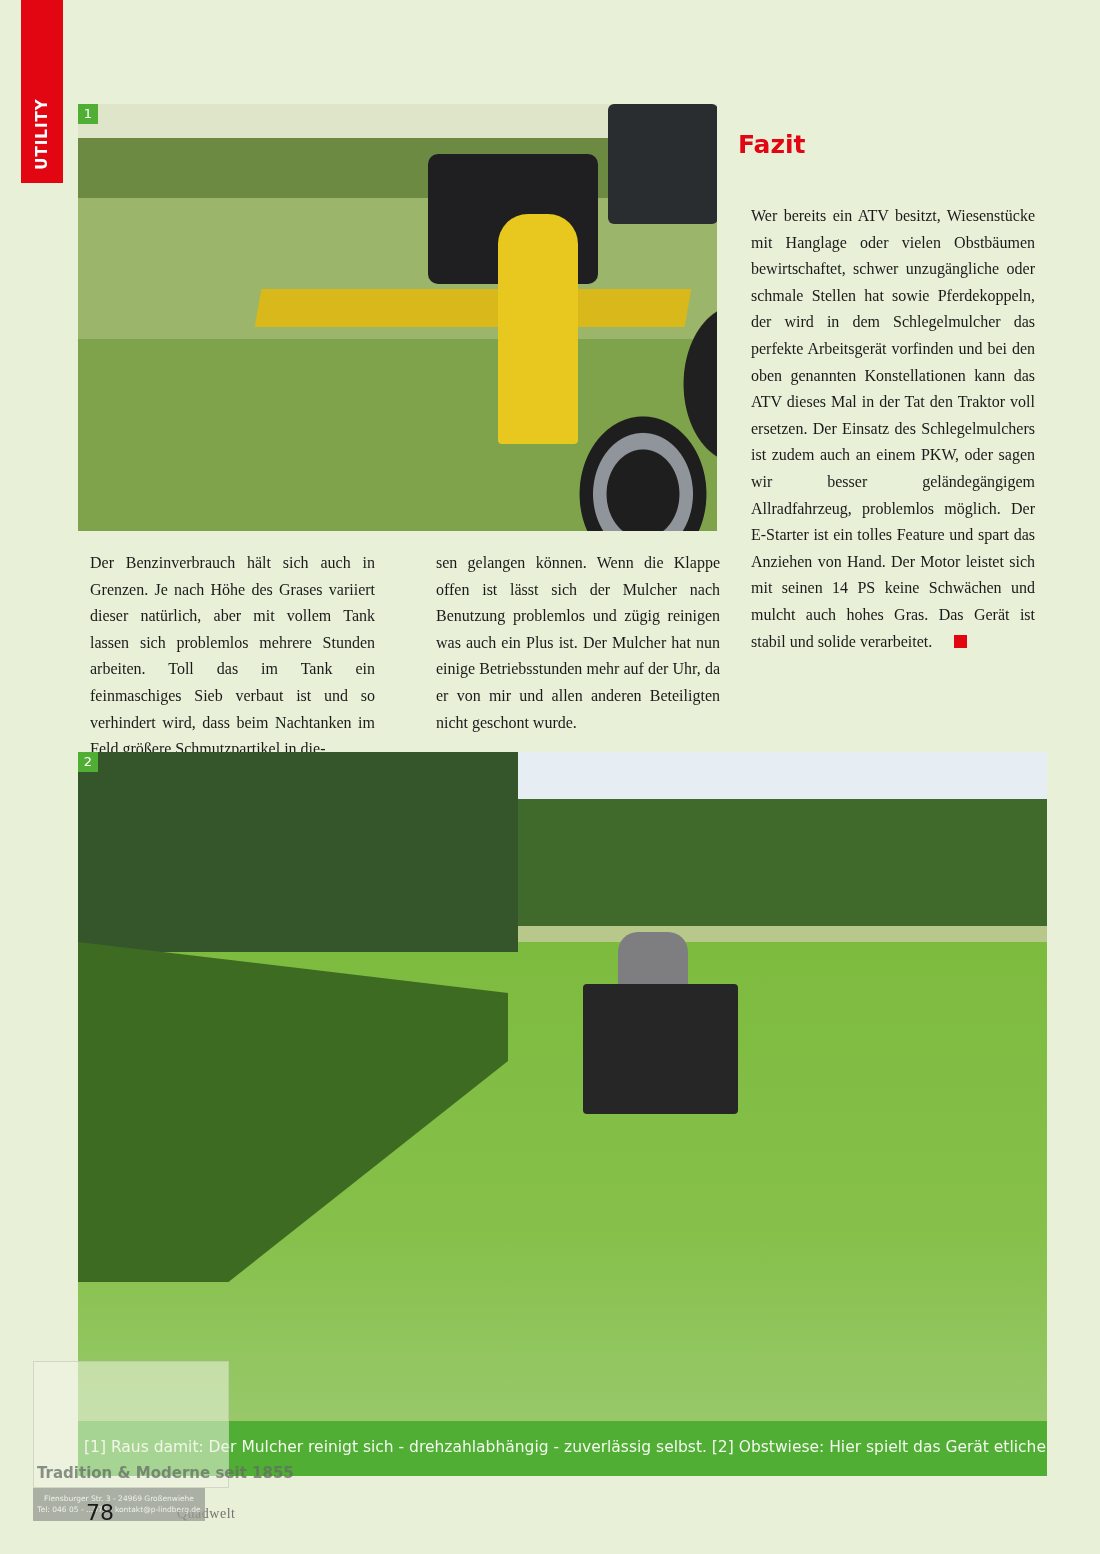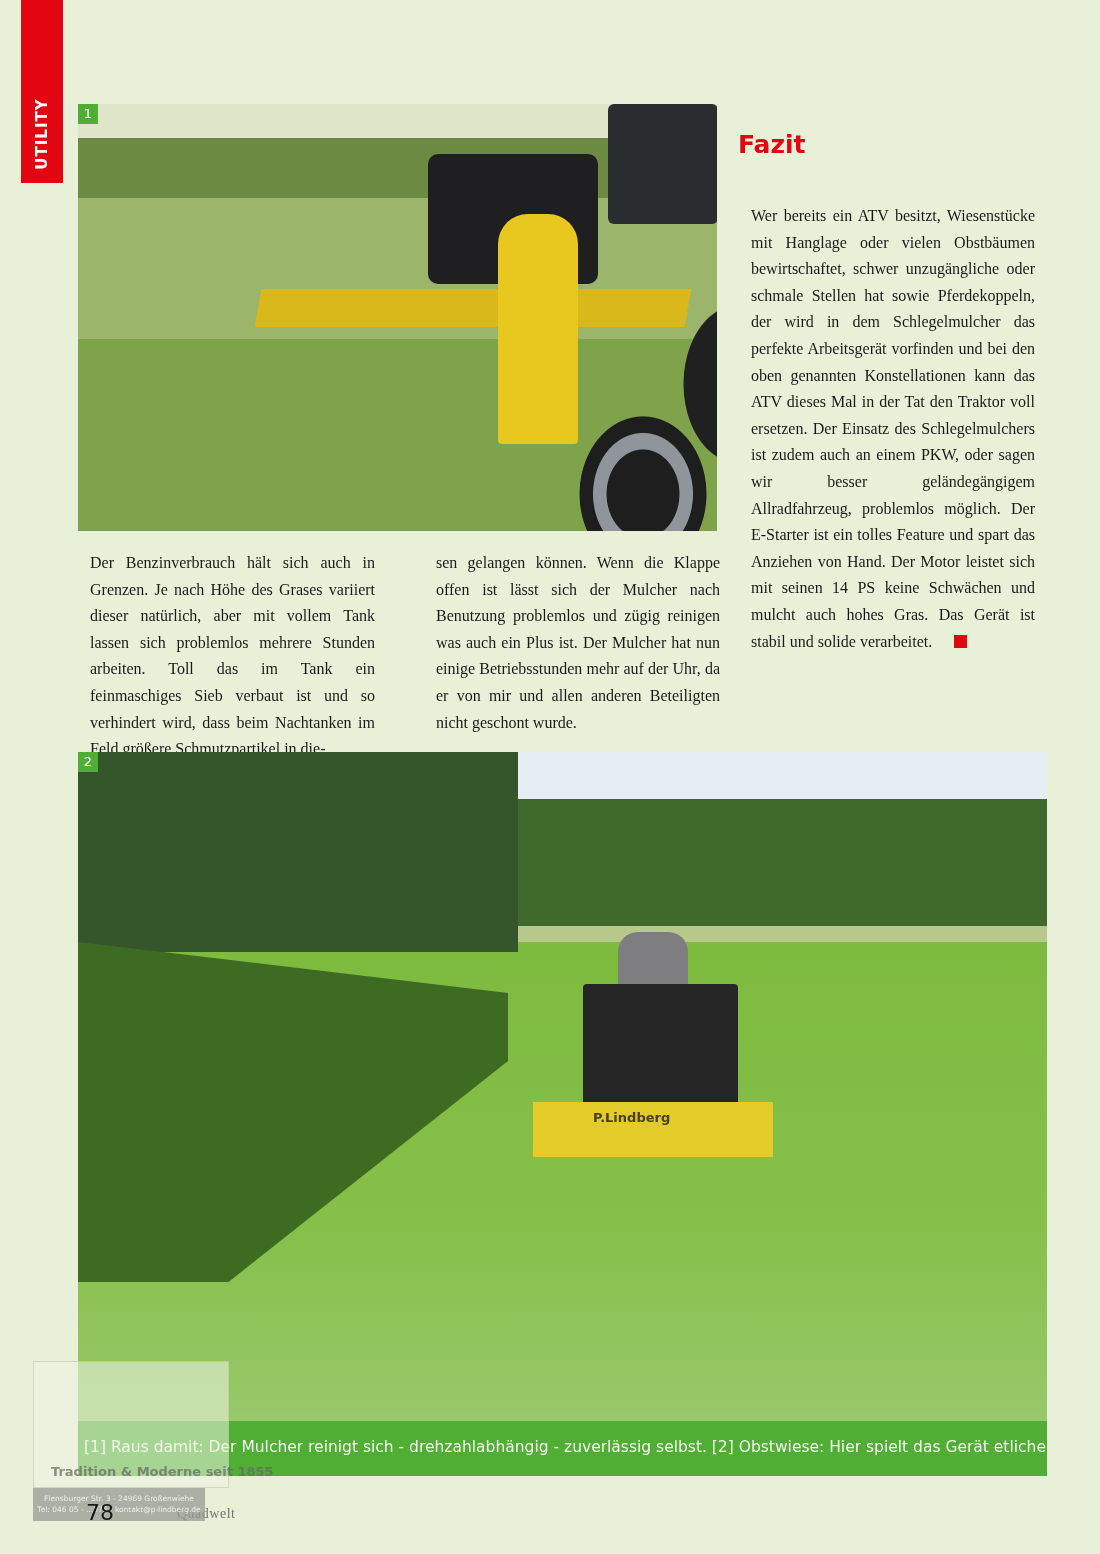--- a/index.html
+++ b/index.html
@@ -119,21 +119,21 @@
   .dealer-stamp .top {
     position: absolute; left: 0; top: 0; width: 196px; height: 127px;
     background: rgba(238, 244, 225, 0.55);
     border: 1px solid rgba(180,190,170,0.5); box-sizing: border-box;
   }
   .dealer-stamp .logo {
     position: absolute; left: 4px; top: 40px; font-size: 38px; font-weight: bold;
     color: rgba(90, 100, 90, 0.55); letter-spacing: -1px;
   }
   .dealer-stamp .tagline {
-    position: absolute; left: 18px; top: 103px; font-size: 13px; font-weight: bold;
+    position: absolute; left: 4px; top: 103px; font-size: 15px; font-weight: bold;
     color: rgba(100, 110, 100, 0.75); white-space: nowrap;
   }
   .dealer-stamp .bottom {
     position: absolute; left: 0; top: 127px; width: 172px; height: 33px;
     background: rgba(150, 155, 145, 0.75);
     color: #eef0ea; font-size: 7.5px; text-align: center; line-height: 11px;
     padding-top: 5px; box-sizing: border-box;
   }
   .page-number {
     position: absolute; left: 86px; top: 1500px; font-size: 22px; color: #1a1a1a;
@@ -170,23 +170,20 @@
 <div class="col col-mid">
   <p>sen gelangen können. Wenn die Klappe offen ist lässt sich der Mulcher nach Benutzung problemlos und zügig reinigen was auch ein Plus ist. Der Mulcher hat nun einige Betriebsstunden mehr auf der Uhr, da er von mir und allen anderen Beteiligten nicht geschont wurde.</p>
 </div>
 
 <div class="photo photo-2">
   <div class="meadow"></div>
   <div class="treeline"></div>
   <div class="hedge"></div>
   <div class="rider"></div>
   <div class="atv2"></div>
-  <div class="mulcher2">
-    <span>P.Lindberg</span>
-  </div>
 </div>
 <div class="photo-badge" style="left:78px; top:752px;">2</div>
 
 <div class="caption-bar">
   <span>[1] Raus damit: Der Mulcher reinigt sich  - drehzahlabhängig - zuverlässig selbst. [2] Obstwiese: Hier spielt das Gerät etliche Vorteile aus.</span>
 </div>
 
 <div class="dealer-stamp">
   <div class="top"></div>
   <div class="tagline">Tradition &amp; Moderne seit 1855</div>

